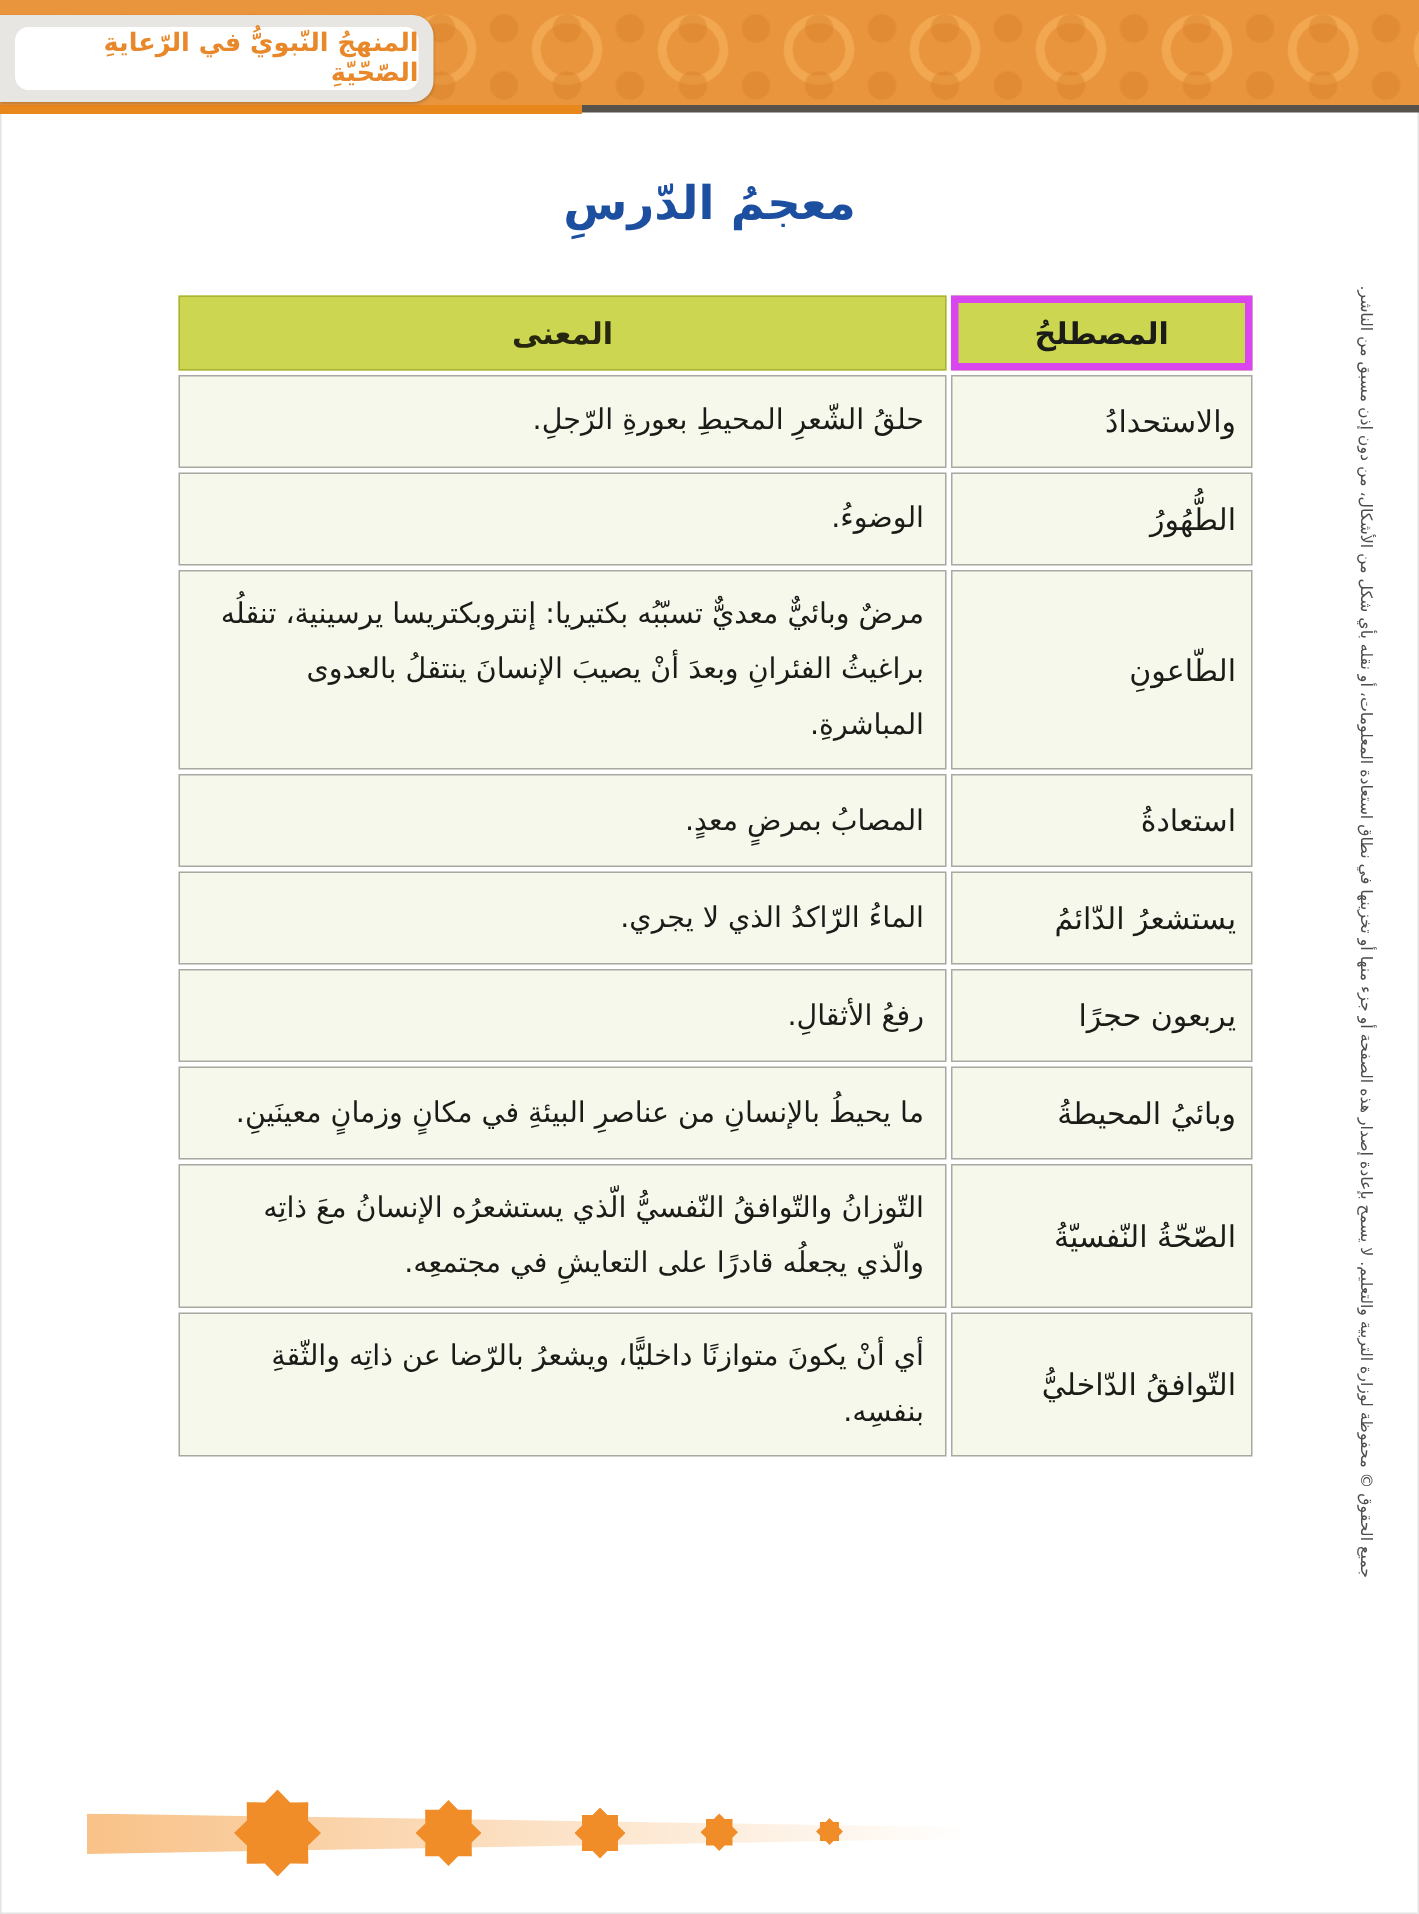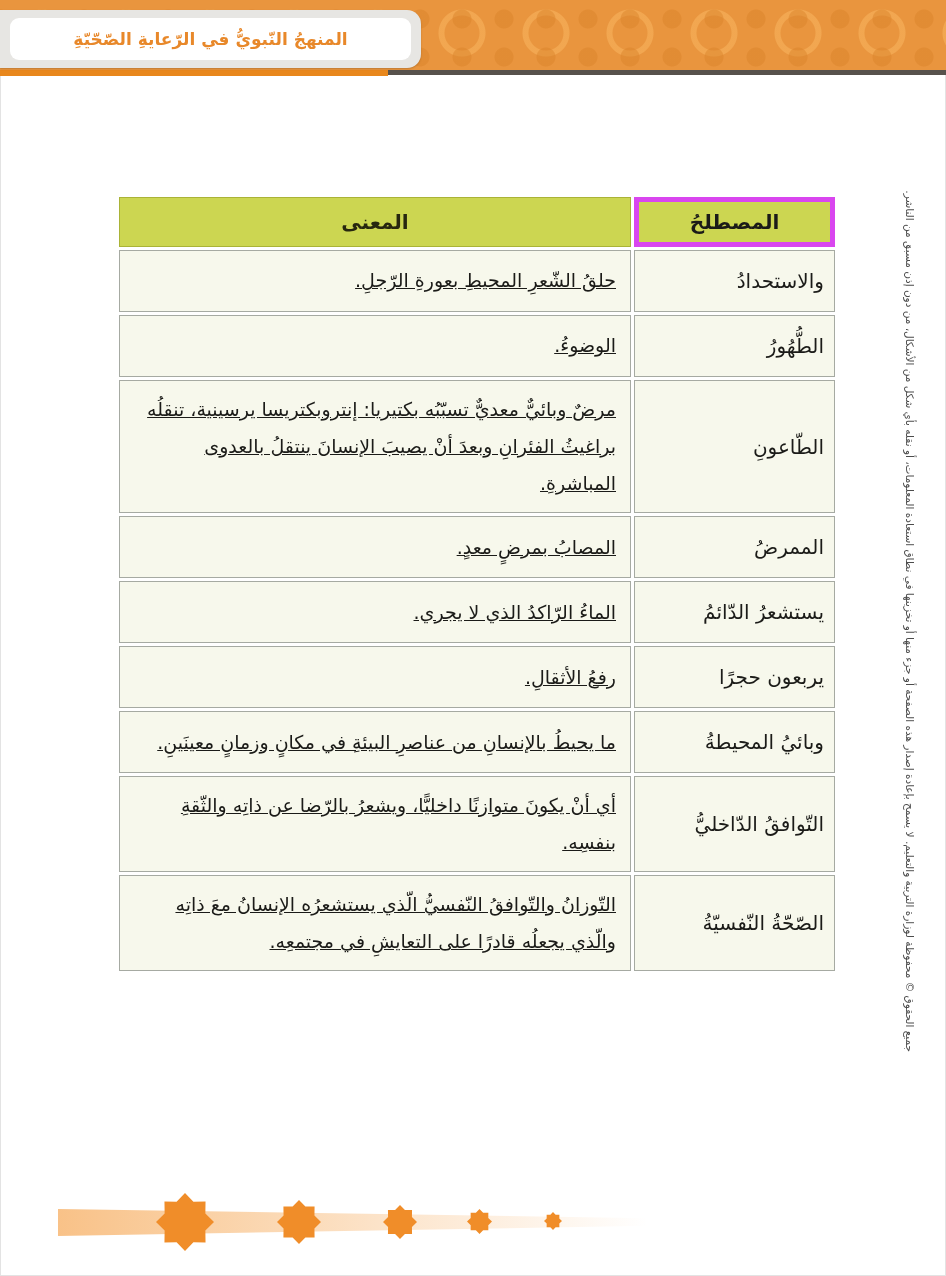--- a/index.html
+++ b/index.html
@@ -29,21 +29,21 @@
   .banner-dark-line {
     position:absolute; top:70px; left:0; right:0; height:5px;
     background:#57524c;
   }
   .banner-orange-line {
     position:absolute; top:70px; right:558px; left:0; height:6px;
     background:#e8871c;
   }
   
   .lesson-tab {
-    position:absolute; top:10px; left:0; width:421px; height:58px;
+    position:absolute; top:10px; left:0; width:289px; height:58px;
     background:#e7e6e3;
     border-radius:0 14px 14px 0;
     box-shadow: 0 1px 2px rgba(0,0,0,.18);
   }
   .lesson-tab-inner {
     position:absolute; top:8px; bottom:8px; left:10px; right:10px;
     background:#ffffff;
     border-radius:9px;
     display:flex; align-items:center; justify-content:center;
     color:#e8882a;
@@ -91,21 +91,20 @@
     font-size:20px;
     text-align:right;
     padding:8px 10px;
   }
   td.cell-meaning {
     font-size:19px;
     text-align:right;
     padding:10px 14px;
     line-height:1.95;
     height:62px;
-    text-decoration:underline;
   }
 
   
   .copyright-vertical {
     position:absolute;
     top:655px; left:519px;
     width:774px; height:20px;
     transform:rotate(90deg);
     transform-origin:center;
     direction:rtl;
@@ -146,20 +145,21 @@
 
 <div class="page">
 
   <div class="banner"></div>
   <div class="banner-dark-line"></div>
   <div class="banner-orange-line"></div>
   <div class="lesson-tab">
     <div class="lesson-tab-inner">المنهجُ النّبويُّ في الرّعايةِ الصّحّيّةِ</div>
   </div>
 
+  <div class="page-title">معجمُ الدّرسِ</div>
 
   <div class="glossary-wrap">
     <table class="glossary">
       <thead>
         <tr>
           <td class="cell-term" style="background:#ccd651;border:5px solid #d946ef;font-weight:bold;font-size:20px;text-align:center;height:42px;">المصطلحُ</td>
           <th>المعنى</th>
         </tr>
       </thead>
       <tbody>
@@ -169,43 +169,43 @@
         </tr>
         <tr>
           <td class="cell-term">الطُّهُورُ</td>
           <td class="cell-meaning">الوضوءُ.</td>
         </tr>
         <tr>
           <td class="cell-term">الطّاعونِ</td>
           <td class="cell-meaning">مرضٌ وبائيٌّ معديٌّ تسبّبُه بكتيريا: إنتروبكتريسا يرسينية، تنقلُه براغيثُ الفئرانِ وبعدَ أنْ يصيبَ الإنسانَ ينتقلُ بالعدوى المباشرةِ.</td>
         </tr>
         <tr>
-          <td class="cell-term">الممرضُ</td>
+          <td class="cell-term">استعادةُ</td>
           <td class="cell-meaning">المصابُ بمرضٍ معدٍ.</td>
         </tr>
         <tr>
           <td class="cell-term">يستشعرُ الدّائمُ</td>
           <td class="cell-meaning">الماءُ الرّاكدُ الذي لا يجري.</td>
         </tr>
         <tr>
           <td class="cell-term">يربعون حجرًا</td>
           <td class="cell-meaning">رفعُ الأثقالِ.</td>
         </tr>
         <tr>
           <td class="cell-term">وبائيُ المحيطةُ</td>
           <td class="cell-meaning">ما يحيطُ بالإنسانِ من عناصرِ البيئةِ في مكانٍ وزمانٍ معينَينِ.</td>
         </tr>
         <tr>
+          <td class="cell-term">الصّحّةُ النّفسيّةُ</td>
+          <td class="cell-meaning">التّوزانُ والتّوافقُ النّفسيُّ الّذي يستشعرُه الإنسانُ معَ ذاتِه والّذي يجعلُه قادرًا على التعايشِ في مجتمعِه.</td>
+        </tr>
+        <tr>
           <td class="cell-term">التّوافقُ الدّاخليُّ</td>
           <td class="cell-meaning">أي أنْ يكونَ متوازنًا داخليًّا، ويشعرُ بالرّضا عن ذاتِه والثّقةِ بنفسِه.</td>
         </tr>
-        <tr>
-          <td class="cell-term">الصّحّةُ النّفسيّةُ</td>
-          <td class="cell-meaning">التّوزانُ والتّوافقُ النّفسيُّ الّذي يستشعرُه الإنسانُ معَ ذاتِه والّذي يجعلُه قادرًا على التعايشِ في مجتمعِه.</td>
-        </tr>
       </tbody>
     </table>
   </div>
 
   <div class="copyright-vertical">جميع الحقوق © محفوظة لوزارة التربية والتعليم. لا يسمح بإعادة إصدار هذه الصفحة أو جزء منها أو تخزينها في نطاق استعادة المعلومات، أو نقله بأي شكل من الأشكال، من دون إذن مسبق من الناشر.</div>
 
   <div class="footer-band"></div>
 
   <div class="star star-2">
     <svg viewBox="0 0 100 100">

